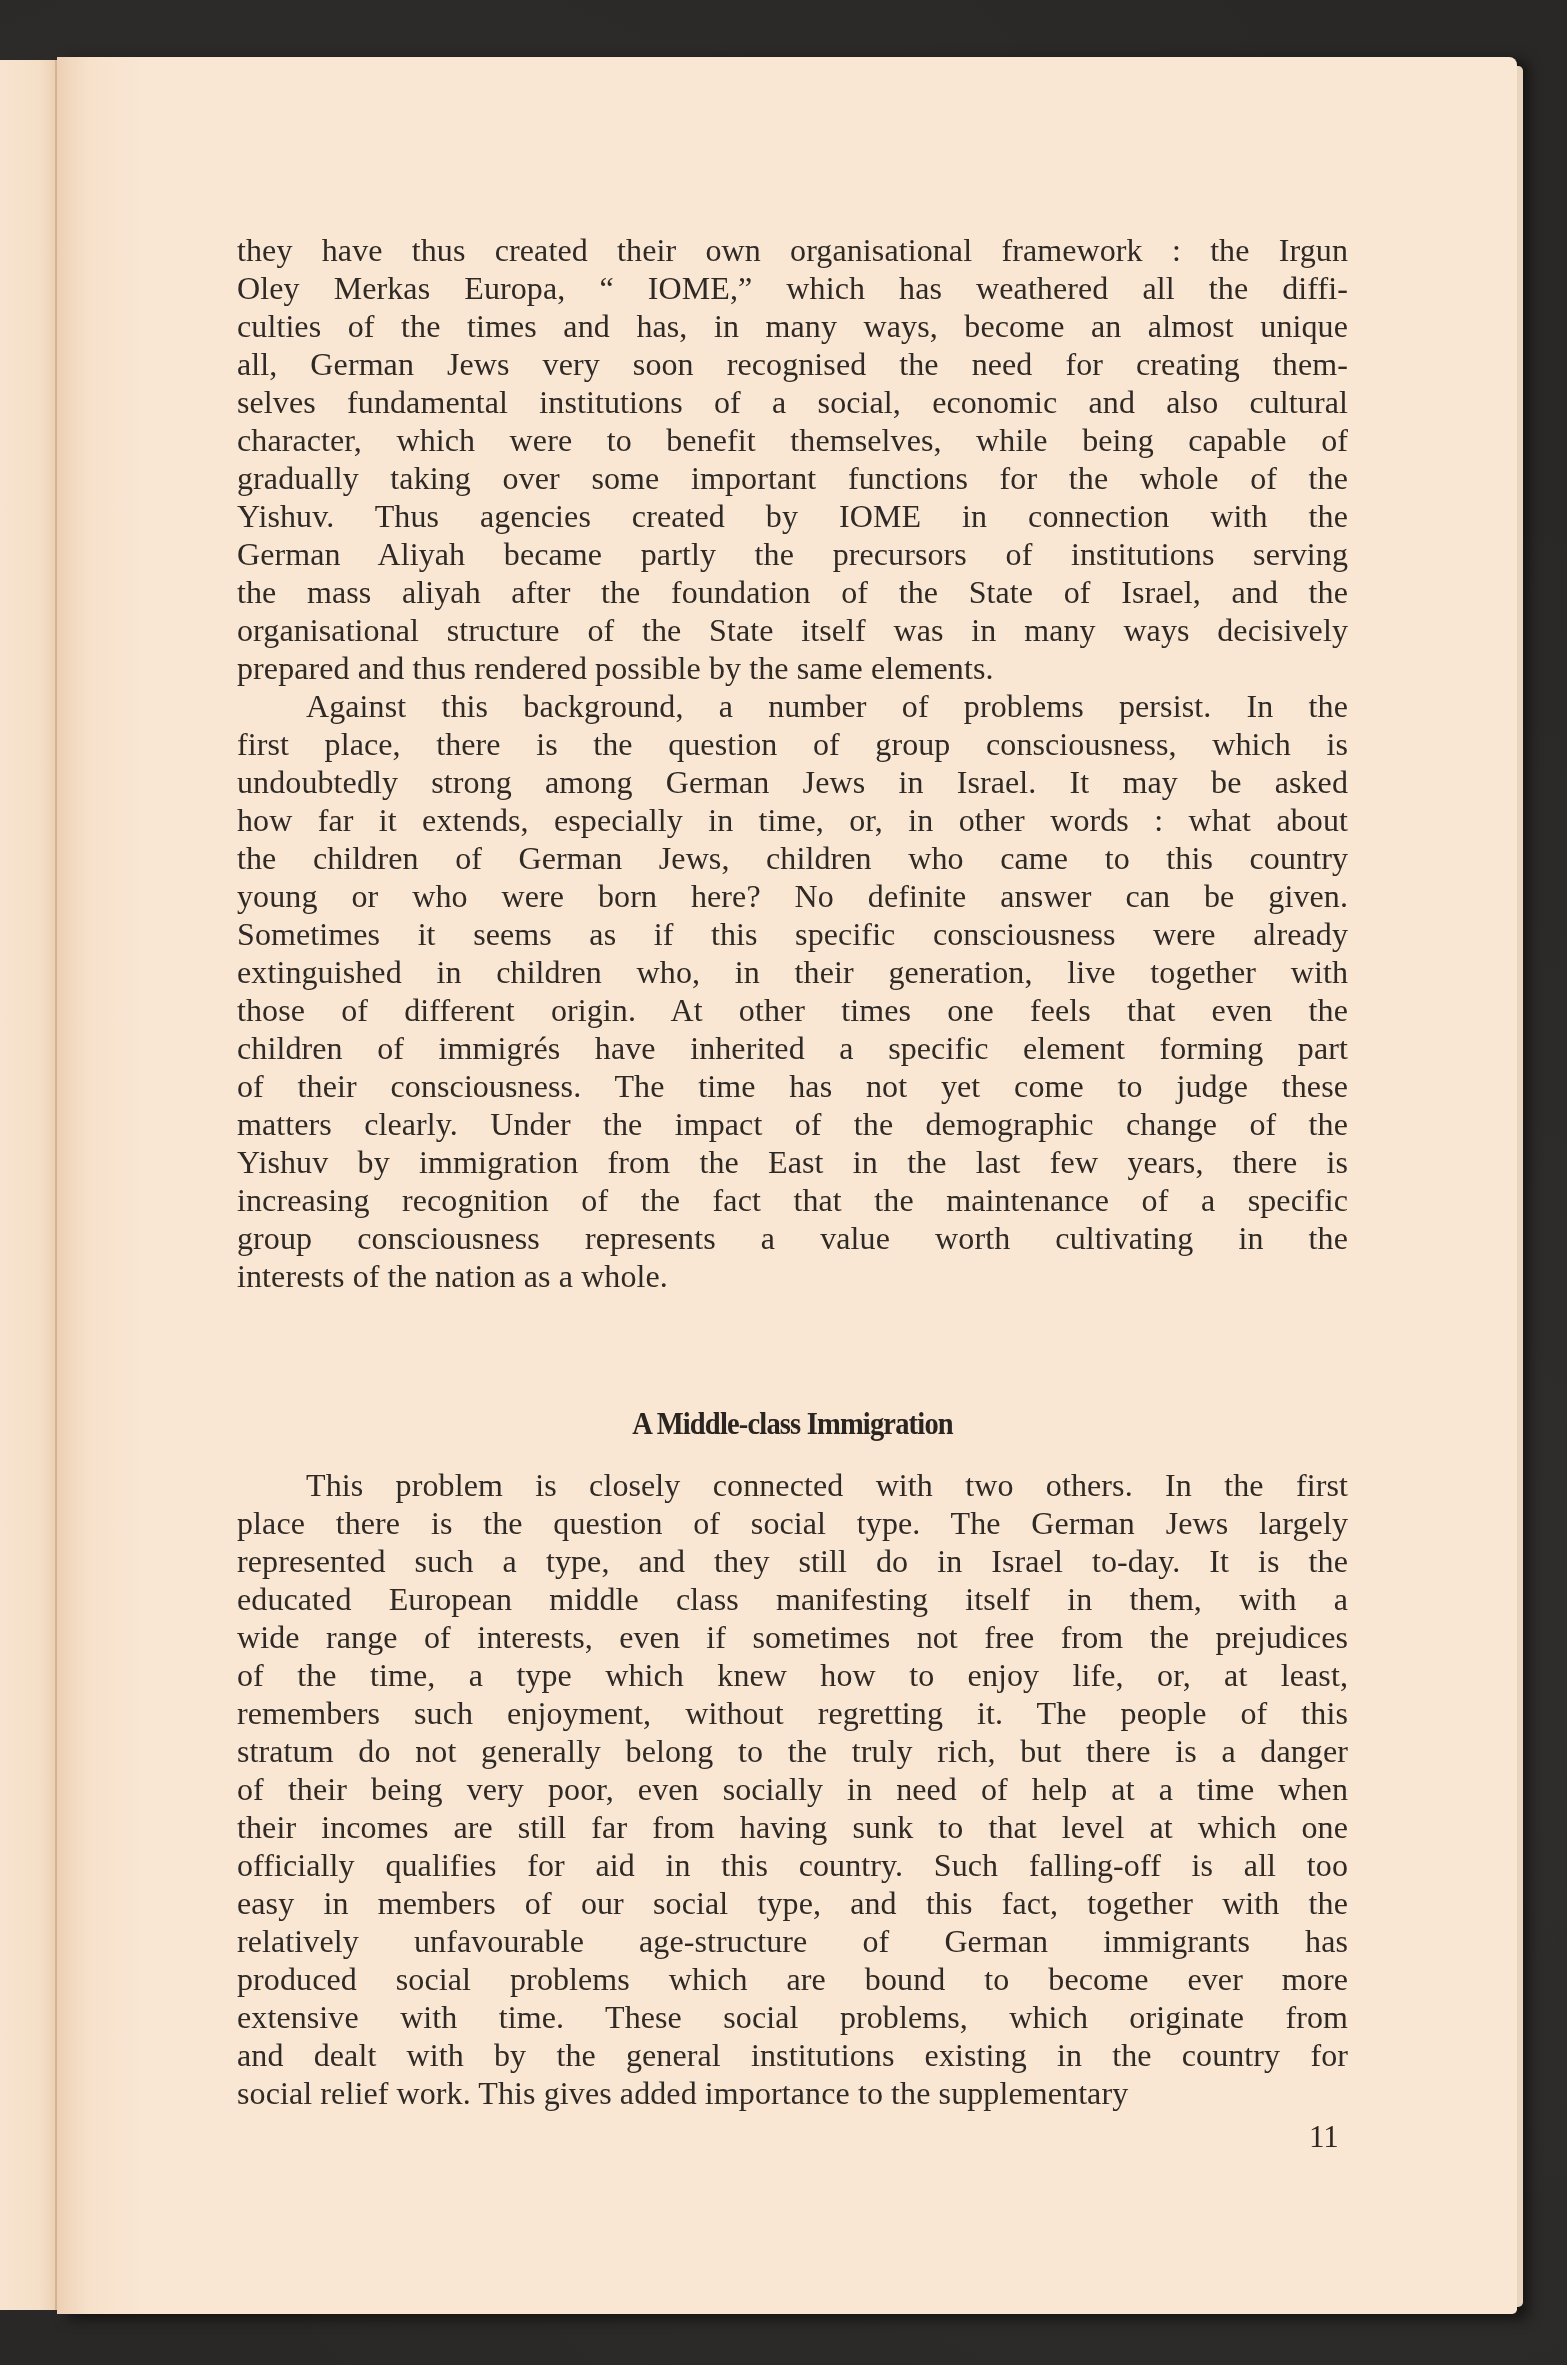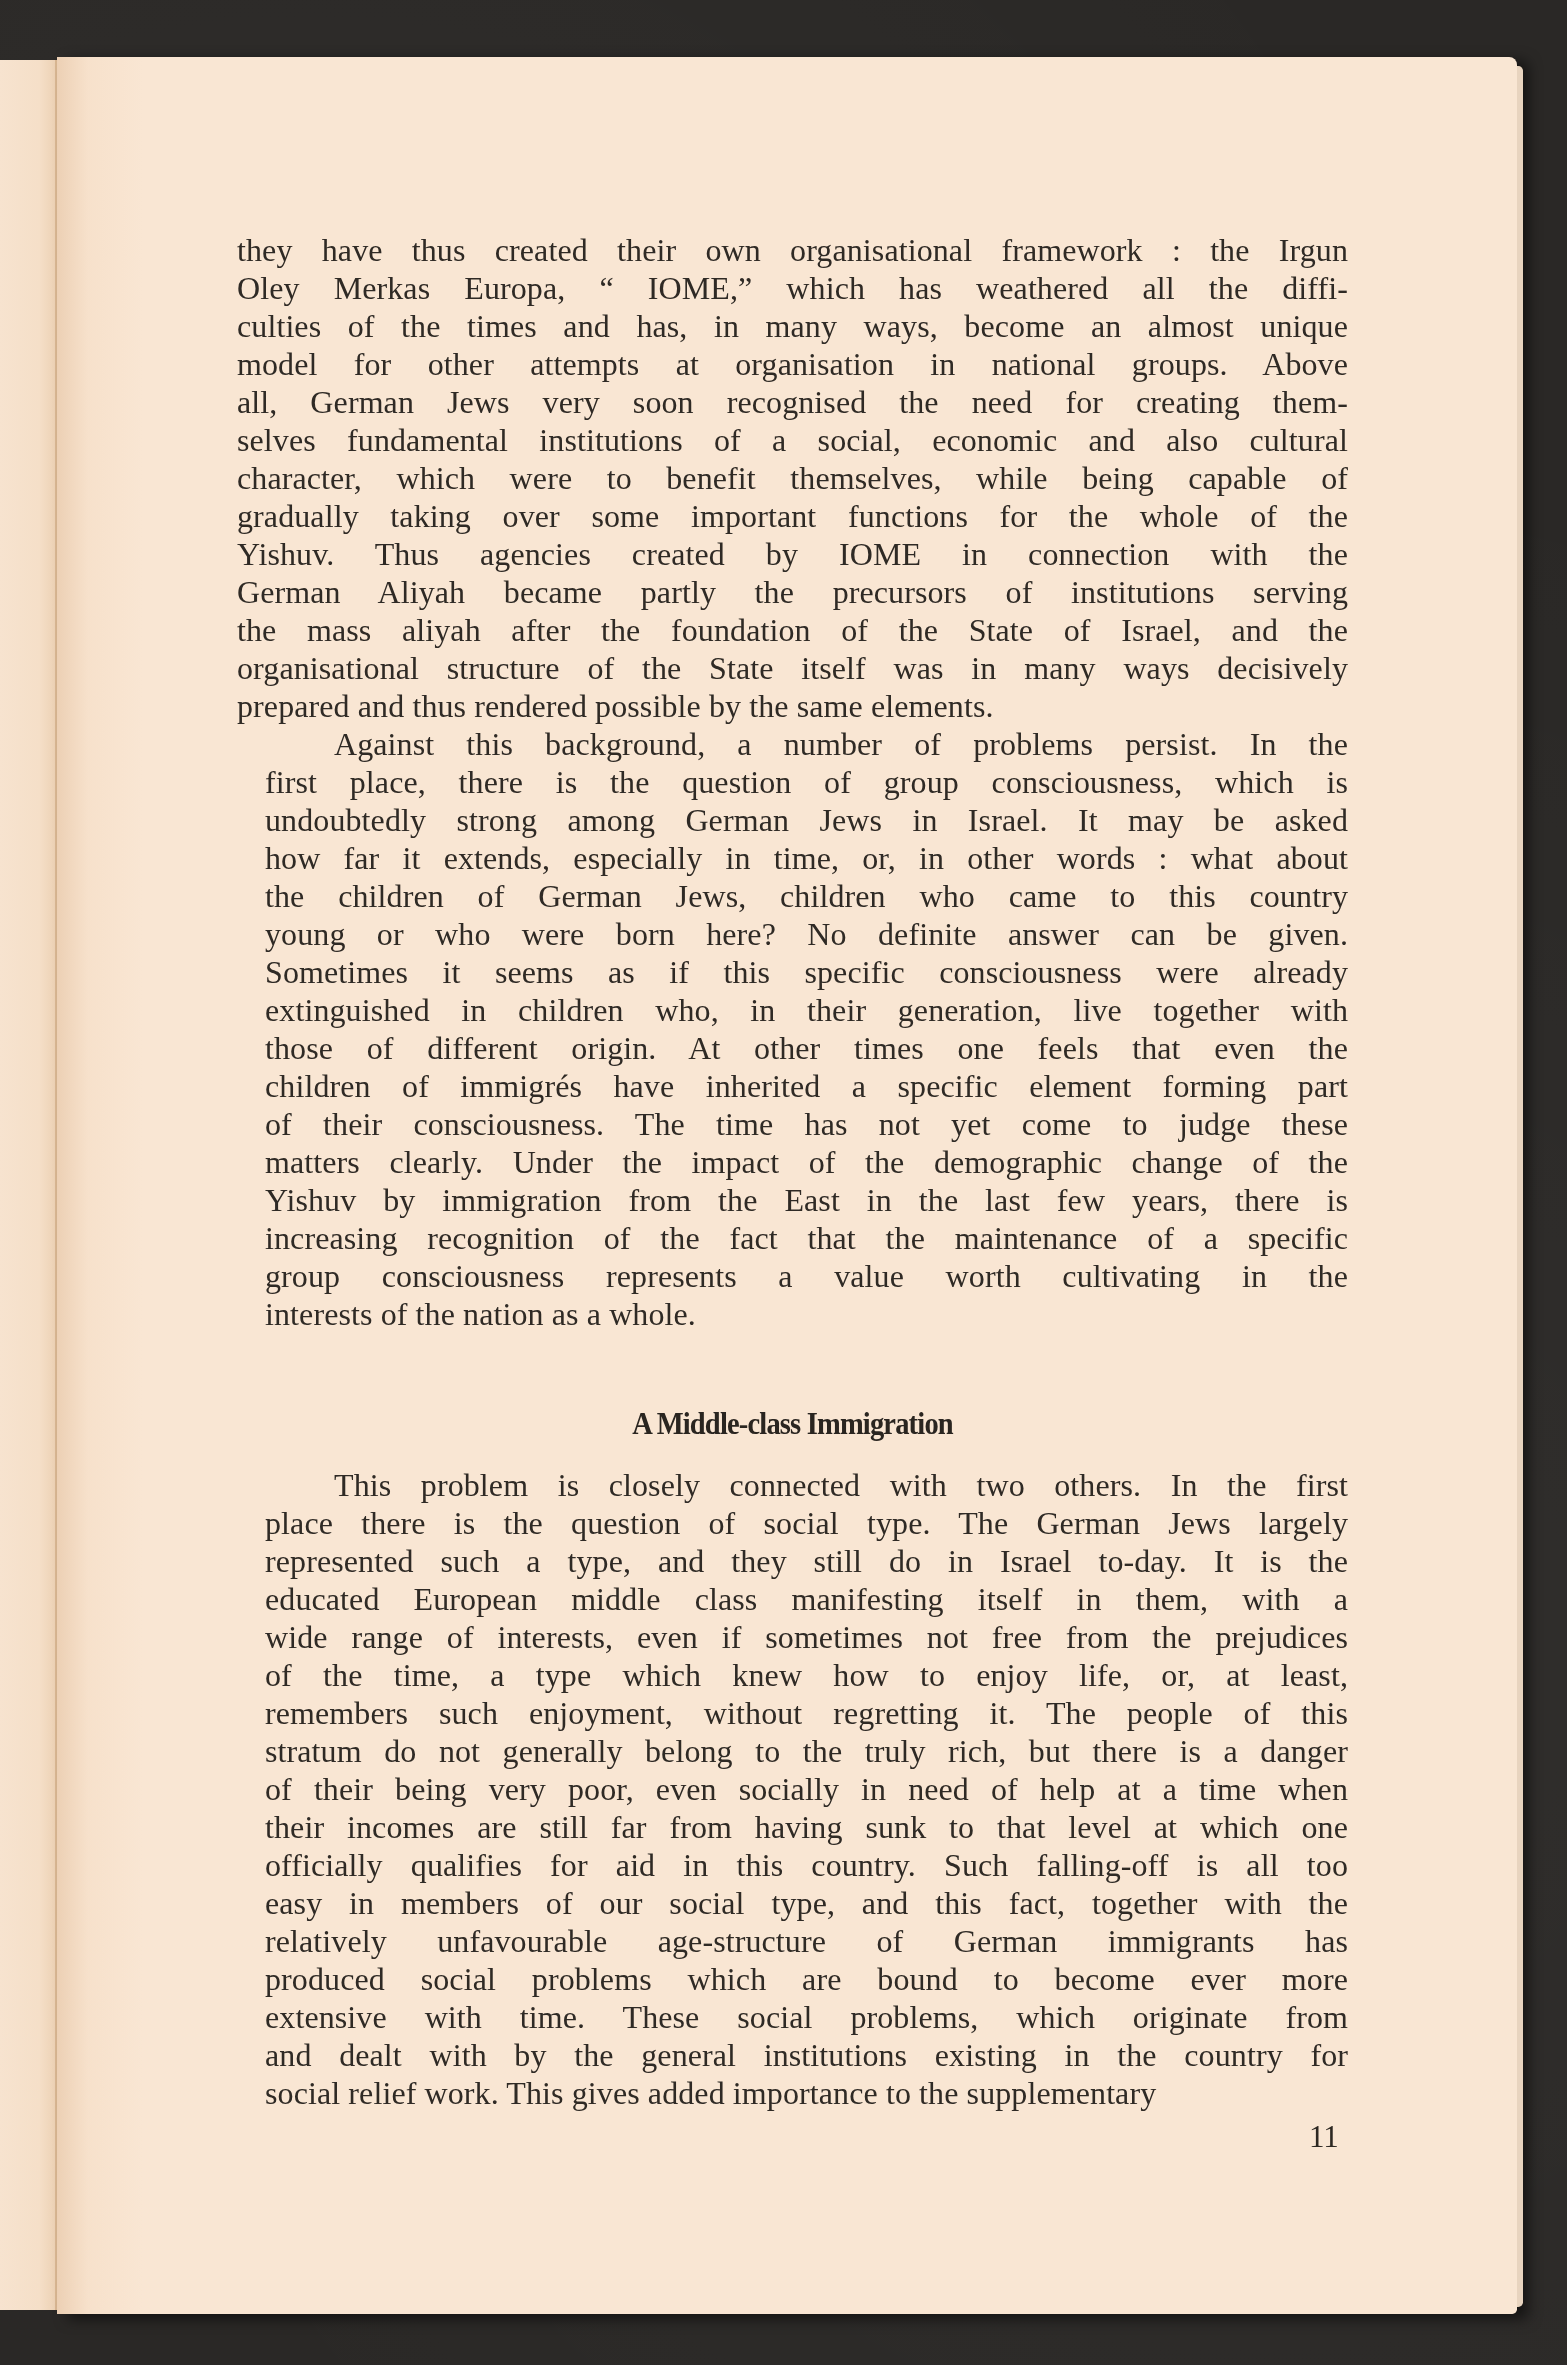--- a/index.html
+++ b/index.html
@@ -69,21 +69,20 @@
       font-size: 32px;
       line-height: 38px;
       text-align: justify;
       letter-spacing: 0.1px;
     }
     .text-block p {
       margin: 0;
     }
     .text-block p.indent {
       text-indent: 69px;
-      margin-left: 28px;
     }
     .line {
       display: block;
       text-align: justify;
       text-align-last: justify;
       white-space: nowrap;
       overflow: visible;
     }
     .line.last {
       text-align-last: left;
@@ -119,21 +118,20 @@
 <div class="spine-fold"></div>
 
 <div class="page">
   <div class="page-edge"></div>
 
   <div class="text-block">
     <p id="para1" style="text-indent: 0px;">
         <span class="line">they have thus created their own organisational framework : the Irgun</span>
         <span class="line">Oley Merkas Europa, “ IOME,” which has weathered all the diffi-</span>
         <span class="line">culties of the times and has, in many ways, become an almost unique</span>
-        <span class="line">model for other attempts at organisation in national groups. Above</span>
         <span class="line">all, German Jews very soon recognised the need for creating them-</span>
         <span class="line">selves fundamental institutions of a social, economic and also cultural</span>
         <span class="line">character, which were to benefit themselves, while being capable of</span>
         <span class="line">gradually taking over some important functions for the whole of the</span>
         <span class="line">Yishuv. Thus agencies created by IOME in connection with the</span>
         <span class="line">German Aliyah became partly the precursors of institutions serving</span>
         <span class="line">the mass aliyah after the foundation of the State of Israel, and the</span>
         <span class="line">organisational structure of the State itself was in many ways decisively</span>
         <span class="line last">prepared and thus rendered possible by the same elements.</span>
       </p>

